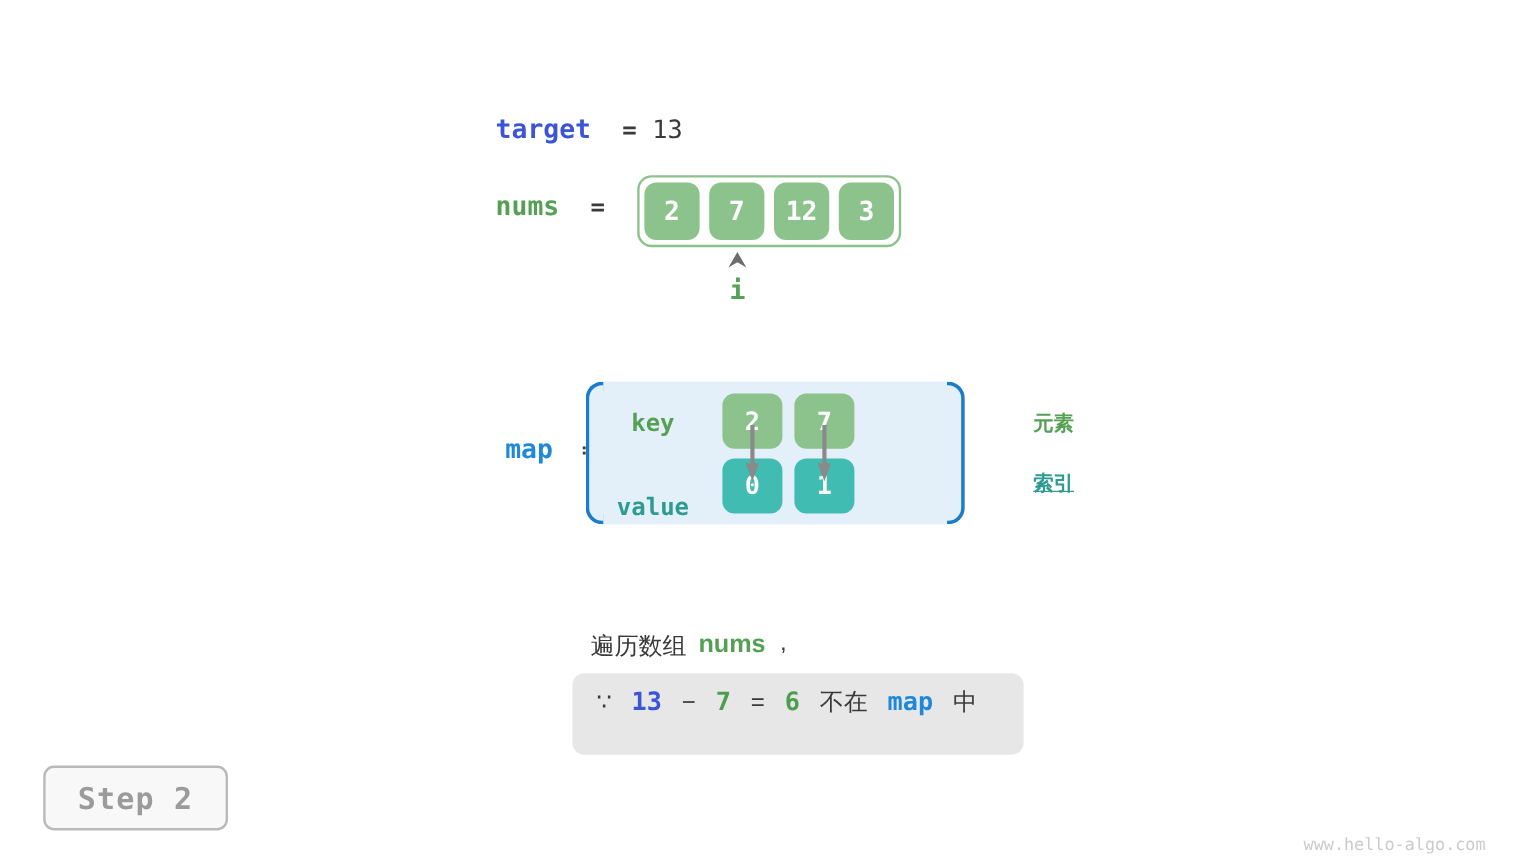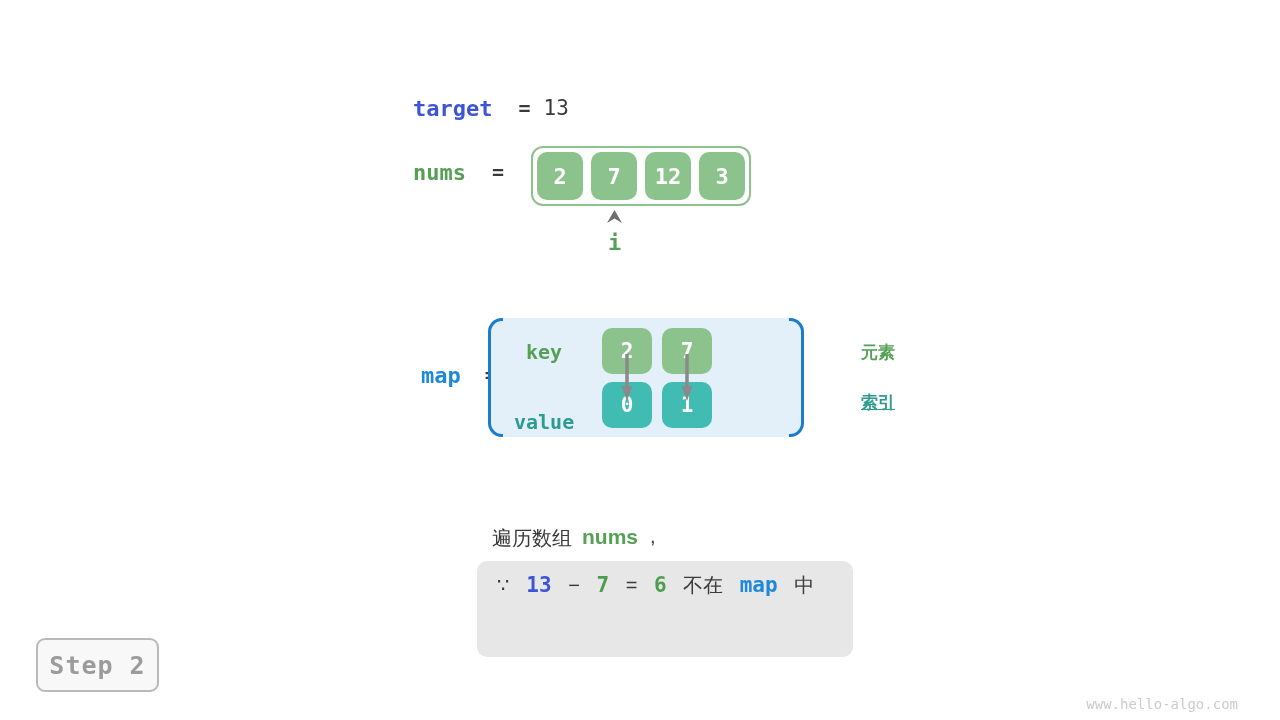--- a/index.html
+++ b/index.html
@@ -102,35 +102,35 @@
   .side-index{left:861px;top:391px;color:var(--teal-text);text-decoration:underline;}
 
   
   .caption{left:492px;top:525px;height:28px;font-size:20px;color:var(--dark);}
   .caption .code{font-size:21px;font-weight:bold;color:var(--green-text);margin:0 10px;}
   .caption .comma{margin-left:2px;}
 
   
   .conclusion-box{
     position:absolute;left:477px;top:561px;
-    width:376px;height:96px;box-sizing:border-box;
+    width:376px;height:68px;box-sizing:border-box;
     background:var(--box-bg);
     border-radius:10px;
     padding:6px 0 12px 20px;
     font-size:20px;color:var(--dark);
   }
   .c-line{line-height:37px;white-space:nowrap;}
   .tok{margin-right:11px;}
   .tok:last-child{margin-right:0;}
   .tok.num{font-family:"DejaVu Sans Mono","Liberation Mono",monospace;font-size:21px;font-weight:bold;}
 
   
   .step-badge{
     position:absolute;left:36px;top:638px;
-    width:123px;height:54px;box-sizing:border-box;
+    width:154px;height:54px;box-sizing:border-box;
     background:var(--step-bg);
     border:2px solid var(--step-border);
     border-radius:9px;
     display:flex;align-items:center;justify-content:center;
     font-size:25px;font-weight:bold;color:var(--step-text);
     letter-spacing:1px;
   }
 
   
   .watermark{

